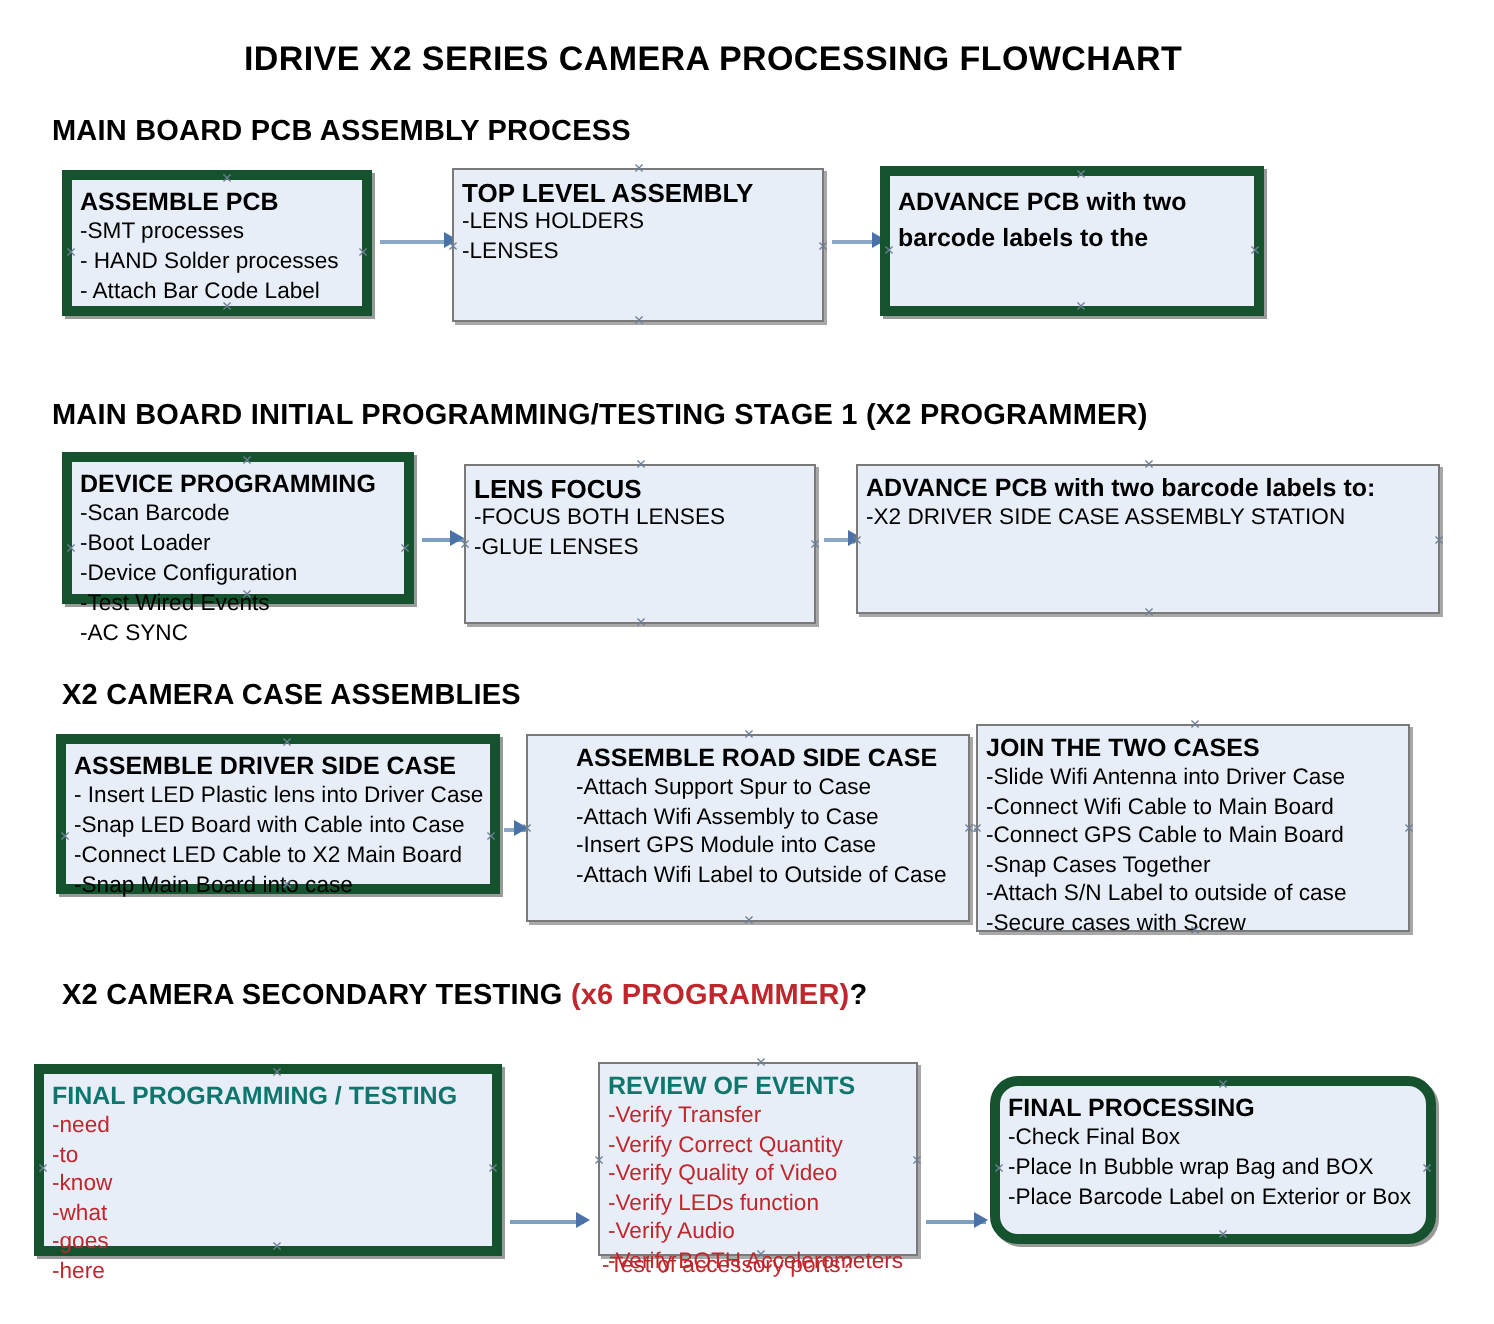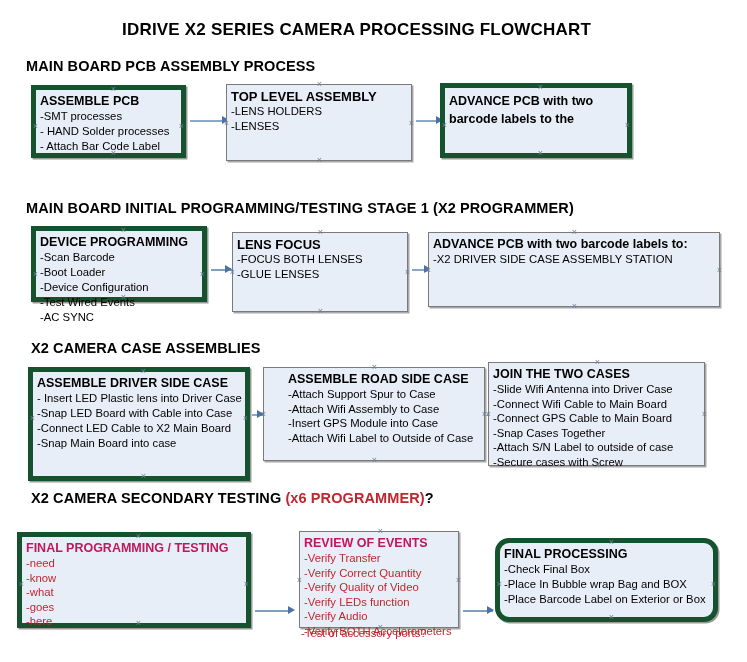--- a/index.html
+++ b/index.html
@@ -69,21 +69,21 @@
   }
   .node-title.big {
     font-size: 13px;
   }
   .node-line {
     font-size: 11.3px;
     line-height: 15px;
     white-space: nowrap;
   }
   .node-line.tight { line-height: 14.5px; }
-  .red-text .node-title { color: #be185d; }
+  .red-text .node-title { color: #0f766e; }
   .red-text .node-line  { color: #c0272d; }
 
   
   .node-head-multi {
     font-size: 12.5px;
     font-weight: bold;
     line-height: 18px;
     white-space: nowrap;
   }
 
@@ -217,21 +217,21 @@
       <div class="node-line">-X2 DRIVER  SIDE  CASE  ASSEMBLY STATION</div>
     </div>
     <div class="handle" style="left:142px; top:-4px;"></div>
     <div class="handle" style="left:142px; bottom:-4px;"></div>
     <div class="handle" style="left:-4px; top:34px;"></div>
     <div class="handle" style="right:-4px; top:34px;"></div>
   </div>
 
   <div class="abs section-title" style="left:31px; top:340px;">X2 CAMERA CASE ASSEMBLIES</div>
 
-  <div class="node" style="left:28px; top:367px; width:222px; height:114px;">
+  <div class="node" style="left:28px; top:367px; width:222px; height:80px;">
     <div class="node-inner">
       <div class="node-title">ASSEMBLE DRIVER SIDE CASE</div>
       <div class="node-line">- Insert LED Plastic lens into Driver Case</div>
       <div class="node-line">-Snap LED Board with Cable into Case</div>
       <div class="node-line">-Connect LED Cable to X2 Main Board</div>
       <div class="node-line">-Snap Main Board into case</div>
     </div>
     <div class="handle" style="left:107px; top:-4px;"></div>
     <div class="handle" style="left:107px; bottom:-4px;"></div>
     <div class="handle" style="left:-4px; top:43px;"></div>
@@ -275,20 +275,21 @@
   </div>
 
   <div class="abs section-title" style="left:31px; top:490px;">
     <span class="blk">X2 CAMERA SECONDARY TESTING </span><span class="red">(x6 PROGRAMMER)</span><span class="blk">?</span>
   </div>
 
   <div class="node red-text" style="left:17px; top:532px; width:234px; height:96px;">
     <div class="node-inner">
       <div class="node-title">FINAL PROGRAMMING / TESTING</div>
       <div class="node-line tight">-need</div>
+      <div class="node-line tight">-to</div>
       <div class="node-line tight">-know</div>
       <div class="node-line tight">-what</div>
       <div class="node-line tight">-goes</div>
       <div class="node-line tight">-here</div>
     </div>
     <div class="handle" style="left:113px; top:-4px;"></div>
     <div class="handle" style="left:113px; bottom:-4px;"></div>
     <div class="handle" style="left:-4px; top:44px;"></div>
     <div class="handle" style="right:-4px; top:44px;"></div>
   </div>

